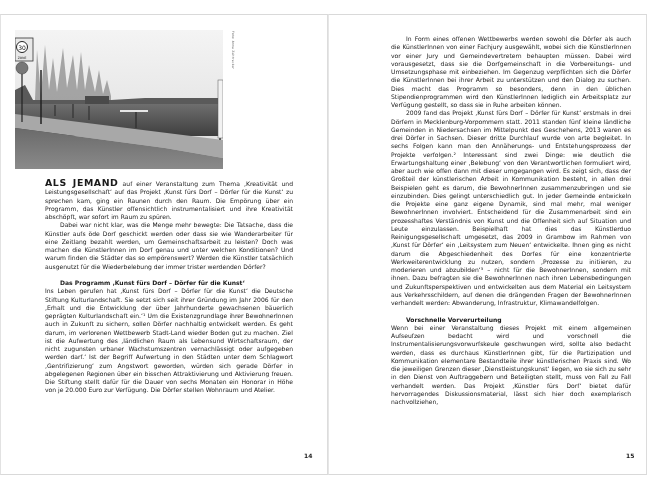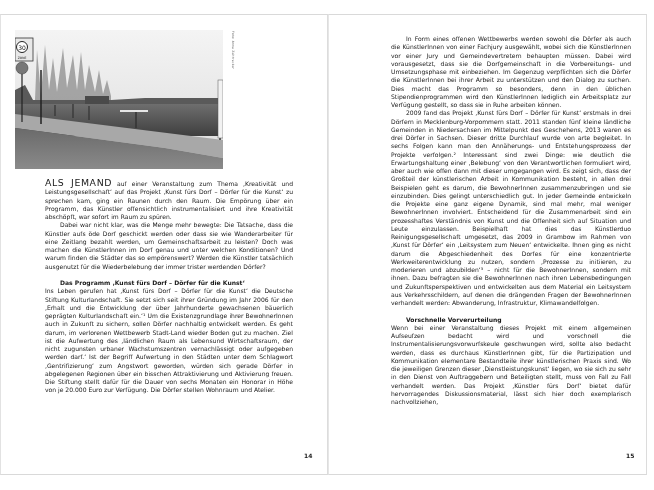--- a/index.html
+++ b/index.html
@@ -12,21 +12,21 @@
     .photo { position: absolute; left: 14px; top: 15px; width: 208px; height: 139px; overflow: hidden; background: #cfcfcf; }
     .photo svg { display: block; }
     .credit { position: absolute; left: 226px; top: 16px; width: 10px; height: 40px; }
     .credit span { position: absolute; left: 0; top: 0; transform-origin: left top; transform: rotate(90deg) translate(0, -8px);
                    font-size: 3px; color: #555; white-space: nowrap; letter-spacing: 0.2px; }
     .col { position: absolute; font-size: 6.05px; line-height: 8.25px; text-align: justify; hyphens: manual; }
     #page-left .col { left: 44px; top: 164px; width: 248px; }
     #page-right .col { left: 62px; top: 20px; width: 240px; }
     .col p { margin: 0; }
     .indent { text-indent: 15px; }
-    .lead { font-weight: normal; font-size: 9.4px; letter-spacing: 0.6px; margin-top: 44px; }
+    .lead { font-weight: bold; font-size: 9.4px; letter-spacing: 0.6px; margin-top: 44px; }
     .subhead { font-weight: bold; margin: 8.25px 0 0 0 !important; padding-left: 15px; }
     .pnum { position: absolute; font-size: 6px; font-weight: bold; }
     #page-left .pnum { left: 303px; top: 437px; }
     #page-right .pnum { left: 297px; top: 437px; }
   </style>
 </head>
 <body>
 
 <div class="page" id="page-left">
   <div class="photo">

